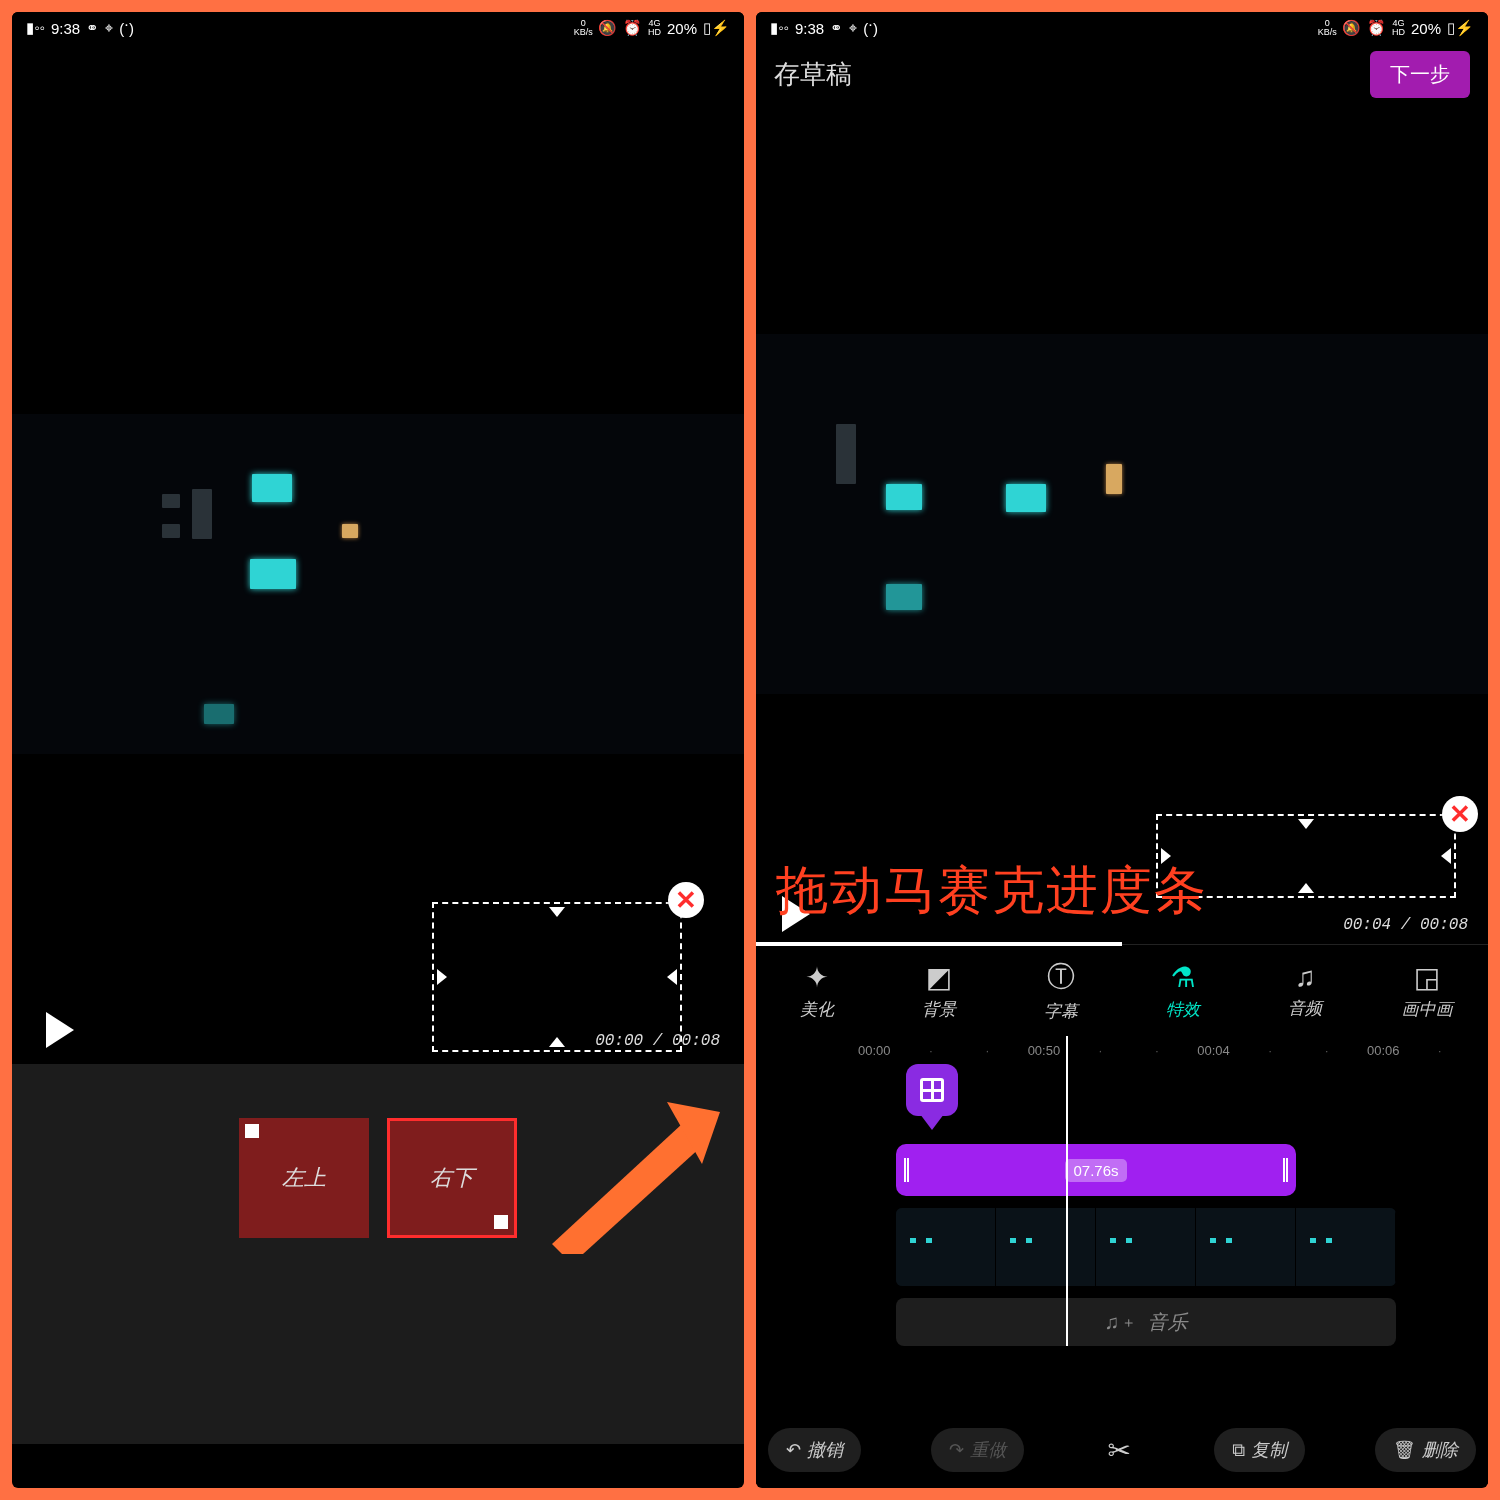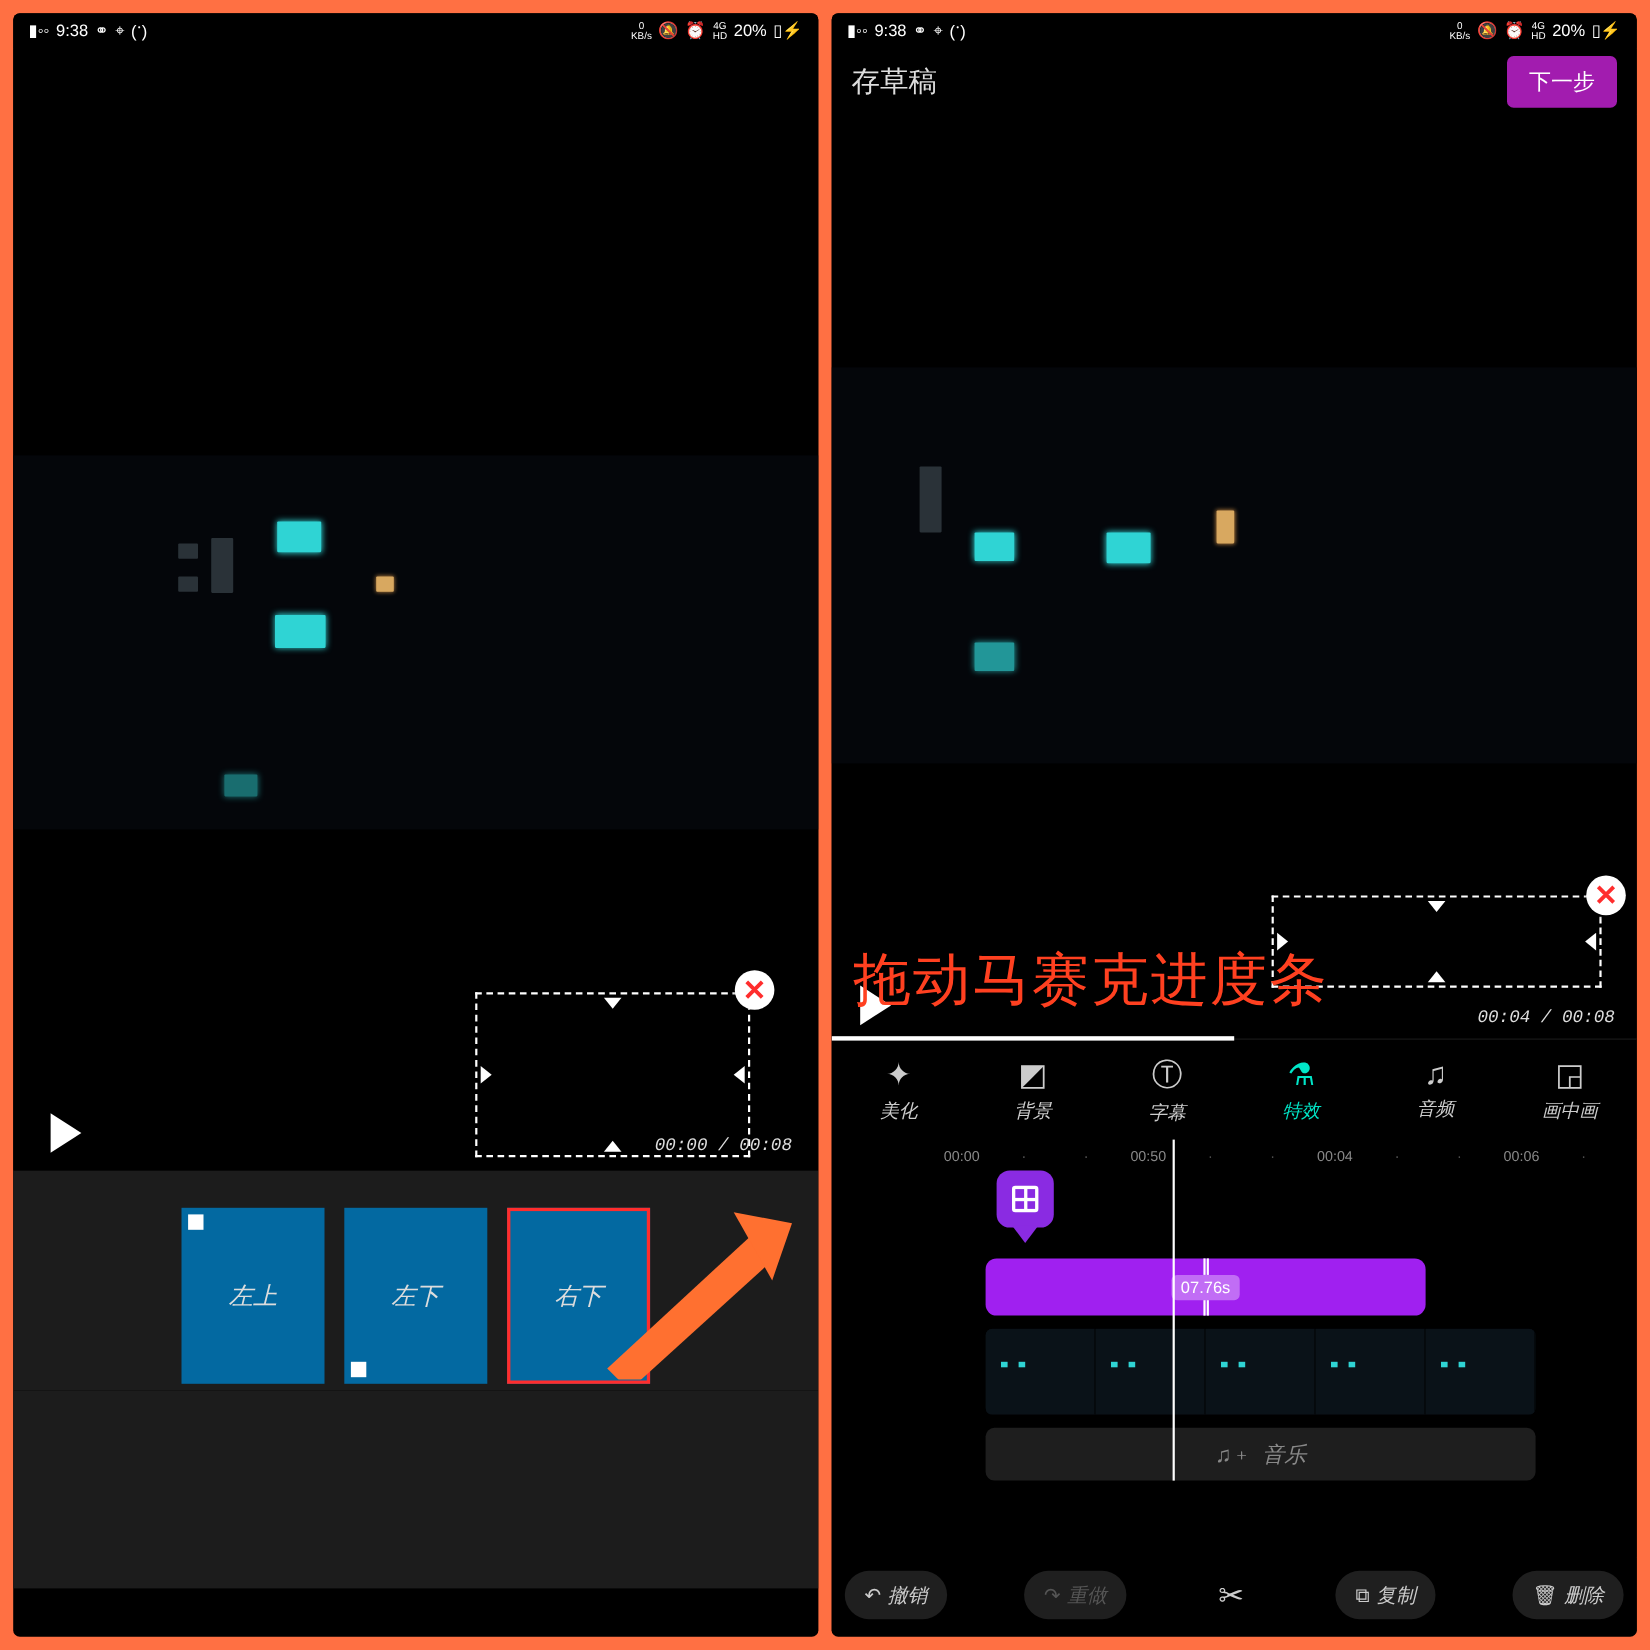--- a/index.html
+++ b/index.html
@@ -151,22 +151,22 @@
   .pos-row {
     height: 200px;
     background: #1c1c1c;
     display: flex;
     align-items: center;
     justify-content: center;
     gap: 18px;
     padding-top: 28px;
   }
   .pos-tile {
-    width: 130px; height: 160px;
-    background: #0369a1;
+    width: 130px; height: 120px;
+    background: #7f1d1d;
     position: relative;
     cursor: pointer;
   }
   .pos-tile.selected { border: 3px solid #ff2d2d; }
   .pos-tile .label {
     position: absolute;
     top: 50%; left: 50%;
     transform: translate(-50%,-50%);
     color: #ddd;
     font-style: italic;
@@ -267,21 +267,20 @@
   .purple-track {
     position: absolute;
     top: 108px; left: 140px;
     width: 400px; height: 52px;
     background: #a020f0;
     border-radius: 10px;
     display: flex;
     align-items: center;
     justify-content: space-between;
     padding: 0 8px;
-    flex-direction: column;
   }
   .purple-track .grip { width:5px; height:24px; border-left:2px solid #fff; border-right:2px solid #fff; }
   .dur-badge {
     background: rgba(255,255,255,0.35);
     color: #fff;
     font-size: 15px;
     padding: 3px 8px;
     border-radius: 5px;
   }
   .video-track {
@@ -383,24 +382,20 @@
     <div class="close-badge" style="left:656px; top:838px;">✕</div>
     <div class="play-btn" style="left:34px; bottom:16px;"></div>
     <div class="time-label" style="right:24px; bottom:14px;"><span>00:00</span> / <span>00:08</span></div>
   </div>
 
 
   <div class="pos-row">
     <div class="pos-tile">
       <div class="sq" style="top:6px; left:6px;"></div>
       <span class="label">左上</span>
-    </div>
-    <div class="pos-tile">
-      <div class="sq" style="bottom:6px; left:6px;"></div>
-      <span class="label">左下</span>
     </div>
     <div class="pos-tile selected">
       <div class="sq" style="bottom:6px; right:6px;"></div>
       <span class="label">右下</span>
     </div>
   </div>
   <div class="bottom-spacer"></div>
 
   <svg class="arrow-anno" style="left:520px; top:1072px; width:190px; height:170px;" viewBox="0 0 190 170">
     <polygon points="20,160 150,40 170,62 40,180" fill="#ff7030"></polygon>

